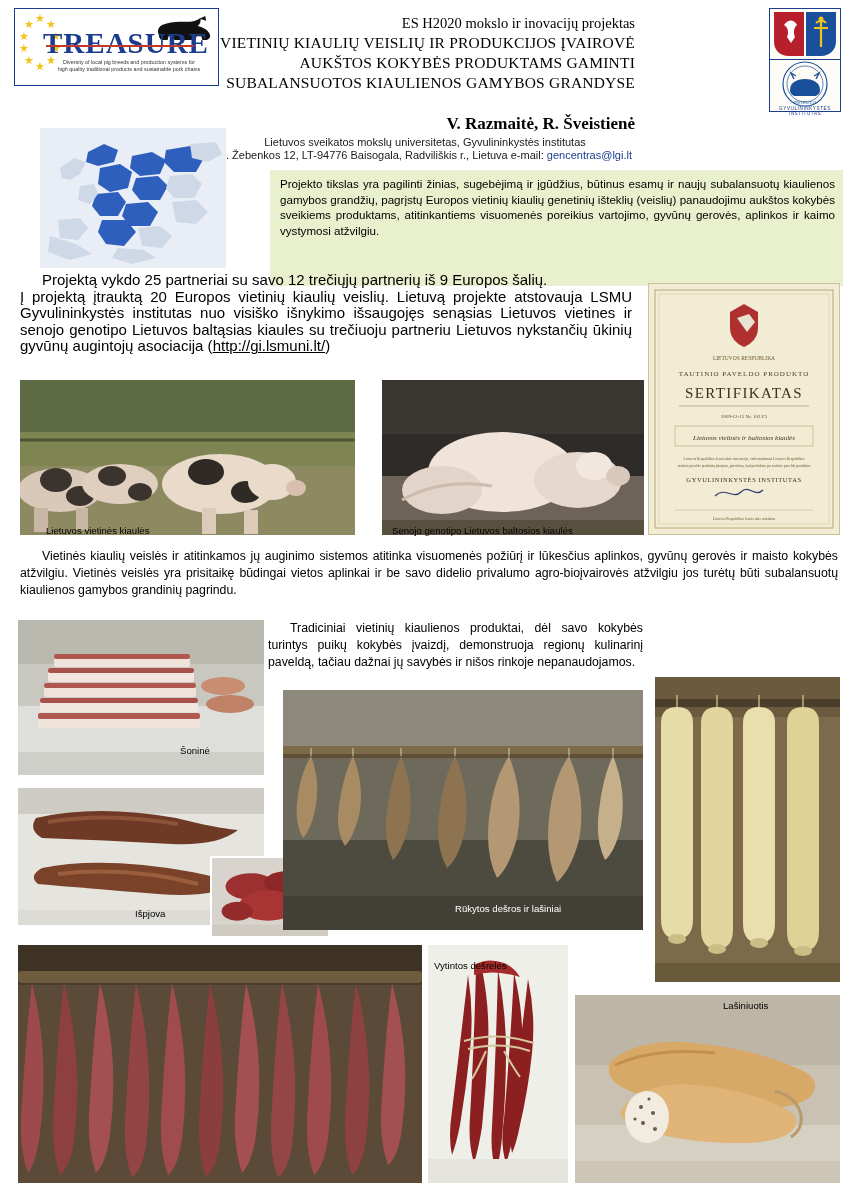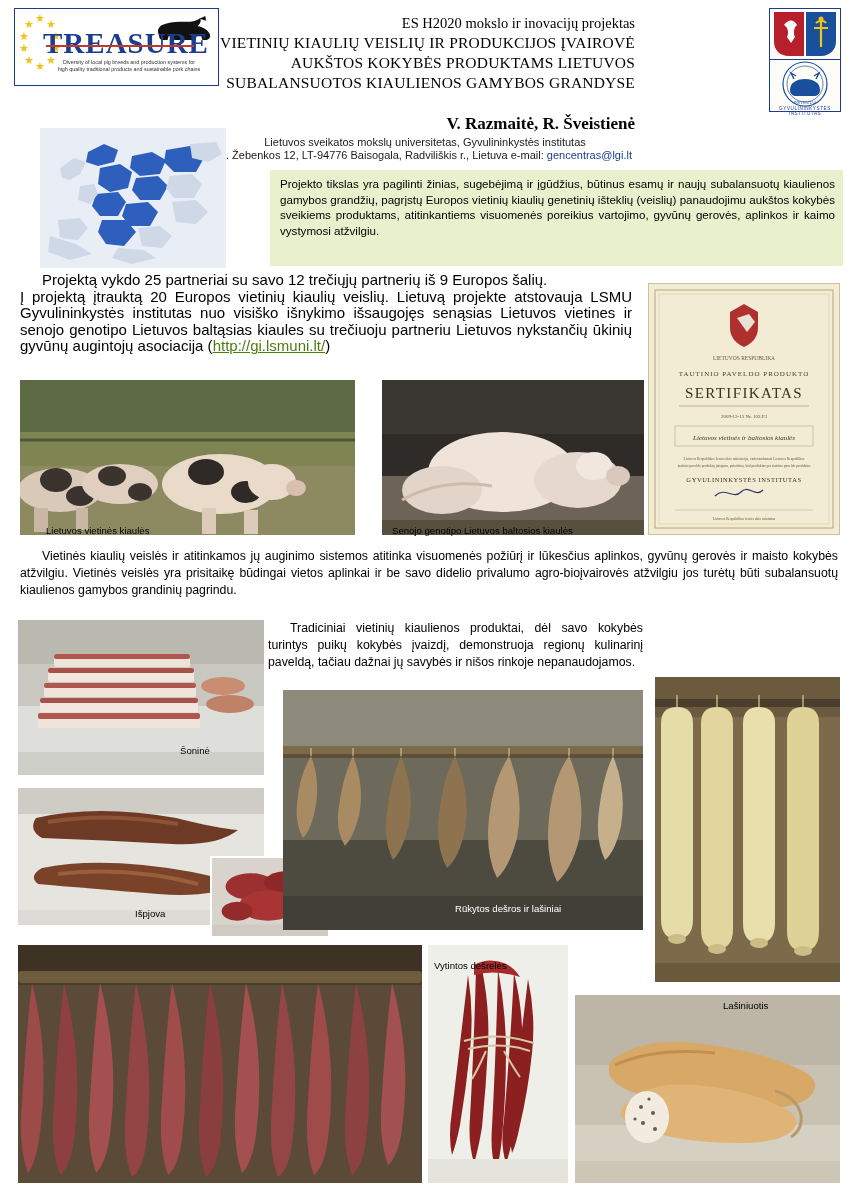--- a/index.html
+++ b/index.html
@@ -132,21 +132,21 @@
     position: absolute;
     left: 40px; top: 128px;
     width: 186px; height: 140px;
     background: #e8eef7;
   }
 
   
   .goal-box {
     position: absolute;
     left: 270px; top: 170px;
-    width: 573px; height: 96px;
+    width: 573px; height: 116px;
     background: #e9f0cd;
     padding: 6px 8px 20px 10px;
   }
   .goal-box p {
     margin: 0;
     font-size: 11.6px;
     line-height: 15.6px;
     text-align: justify;
     color: #000;
   }
@@ -155,21 +155,21 @@
   .para1 {
     position: absolute;
     left: 20px; top: 272px;
     width: 612px;
     font-size: 15px;
     line-height: 16.6px;
     text-align: justify;
     color: #000;
   }
   .para1 .indent { display: inline-block; width: 22px; }
-  .para1 a { color: #4d7c0f; text-decoration: underline; }
+  .para1 a { color: #000000; text-decoration: underline; }
 
   
   .ph { position: absolute; overflow: hidden; }
   .cap {
     position: absolute;
     font-size: 9.6px;
     color: #000;
     background: transparent;
   }
 
@@ -251,21 +251,21 @@
     <div class="treasure-strike"></div>
     <div class="treasure-sub">
       <div>Diversity of local pig breeds and production systems for</div>
       <div>high quality traditional products and sustainable pork chains</div>
     </div>
   </div>
 
   <div class="title-block">
     <div class="title-line1">ES H2020 mokslo ir inovacijų projektas</div>
     <div class="title-main">VIETINIŲ KIAULIŲ VEISLIŲ IR PRODUKCIJOS ĮVAIROVĖ</div>
-    <div class="title-main">AUKŠTOS KOKYBĖS PRODUKTAMS LIETUVOS</div>
+    <div class="title-main">AUKŠTOS KOKYBĖS PRODUKTAMS GAMINTI</div>
     <div class="title-main">SUBALANSUOTOS KIAULIENOS GAMYBOS GRANDYSE</div>
     <div class="authors">V. Razmaitė, R. Šveistienė</div>
   </div>
 
   <div class="affil">
     <div>Lietuvos sveikatos mokslų universitetas, Gyvulininkystės institutas</div>
     <div>
       <span>R. Žebenkos 12, LT-94776 Baisogala, Radviliškis r., Lietuva e-mail: </span><a href="#">gencentras@lgi.lt</a>
     </div>
   </div>

